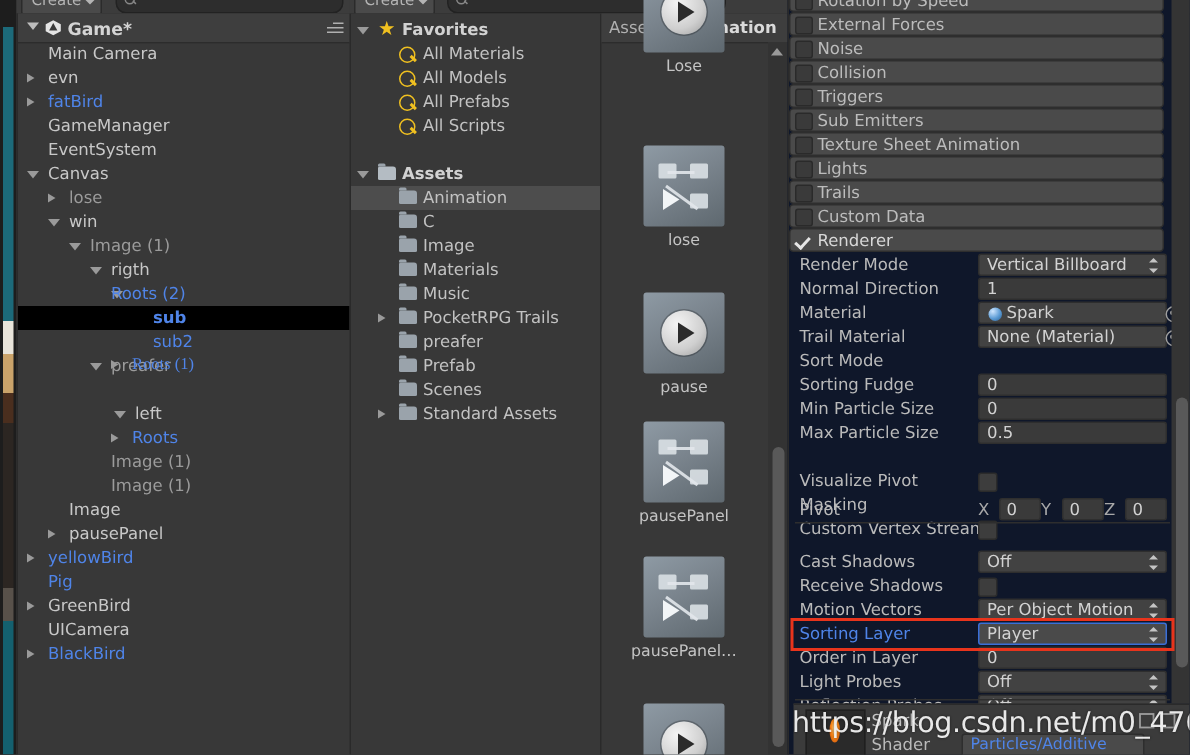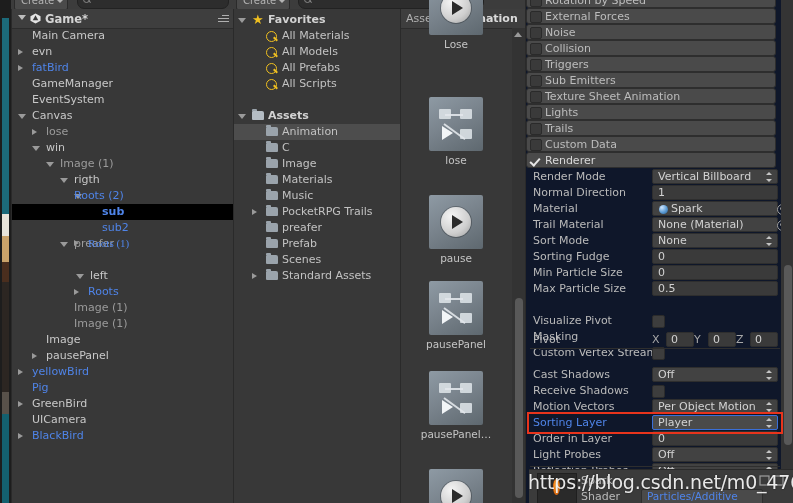--- a/index.html
+++ b/index.html
@@ -511,24 +511,20 @@
         </div>
         <div class="prop" style="top: 217px;">
           <div class="plbl">Trail Material</div>
           <div class="pfield">
             <div class="fv" style="left:5px">None (Material)</div>
             <div class="objsel"></div>
           </div>
         </div>
         <div class="prop" style="top: 233px;">
           <div class="plbl">Sort Mode</div>
-          <div class="pfield">
-            <div class="fv" style="left:5px">None</div>
-            <div class="updown"></div>
-          </div>
         </div>
         <div class="prop" style="top: 249px;">
           <div class="plbl">Sorting Fudge</div>
           <div class="pfield num">
             <div class="fv" style="left:5px">0</div>
           </div>
         </div>
         <div class="prop" style="top: 265px;">
           <div class="plbl">Min Particle Size</div>
           <div class="pfield num">

